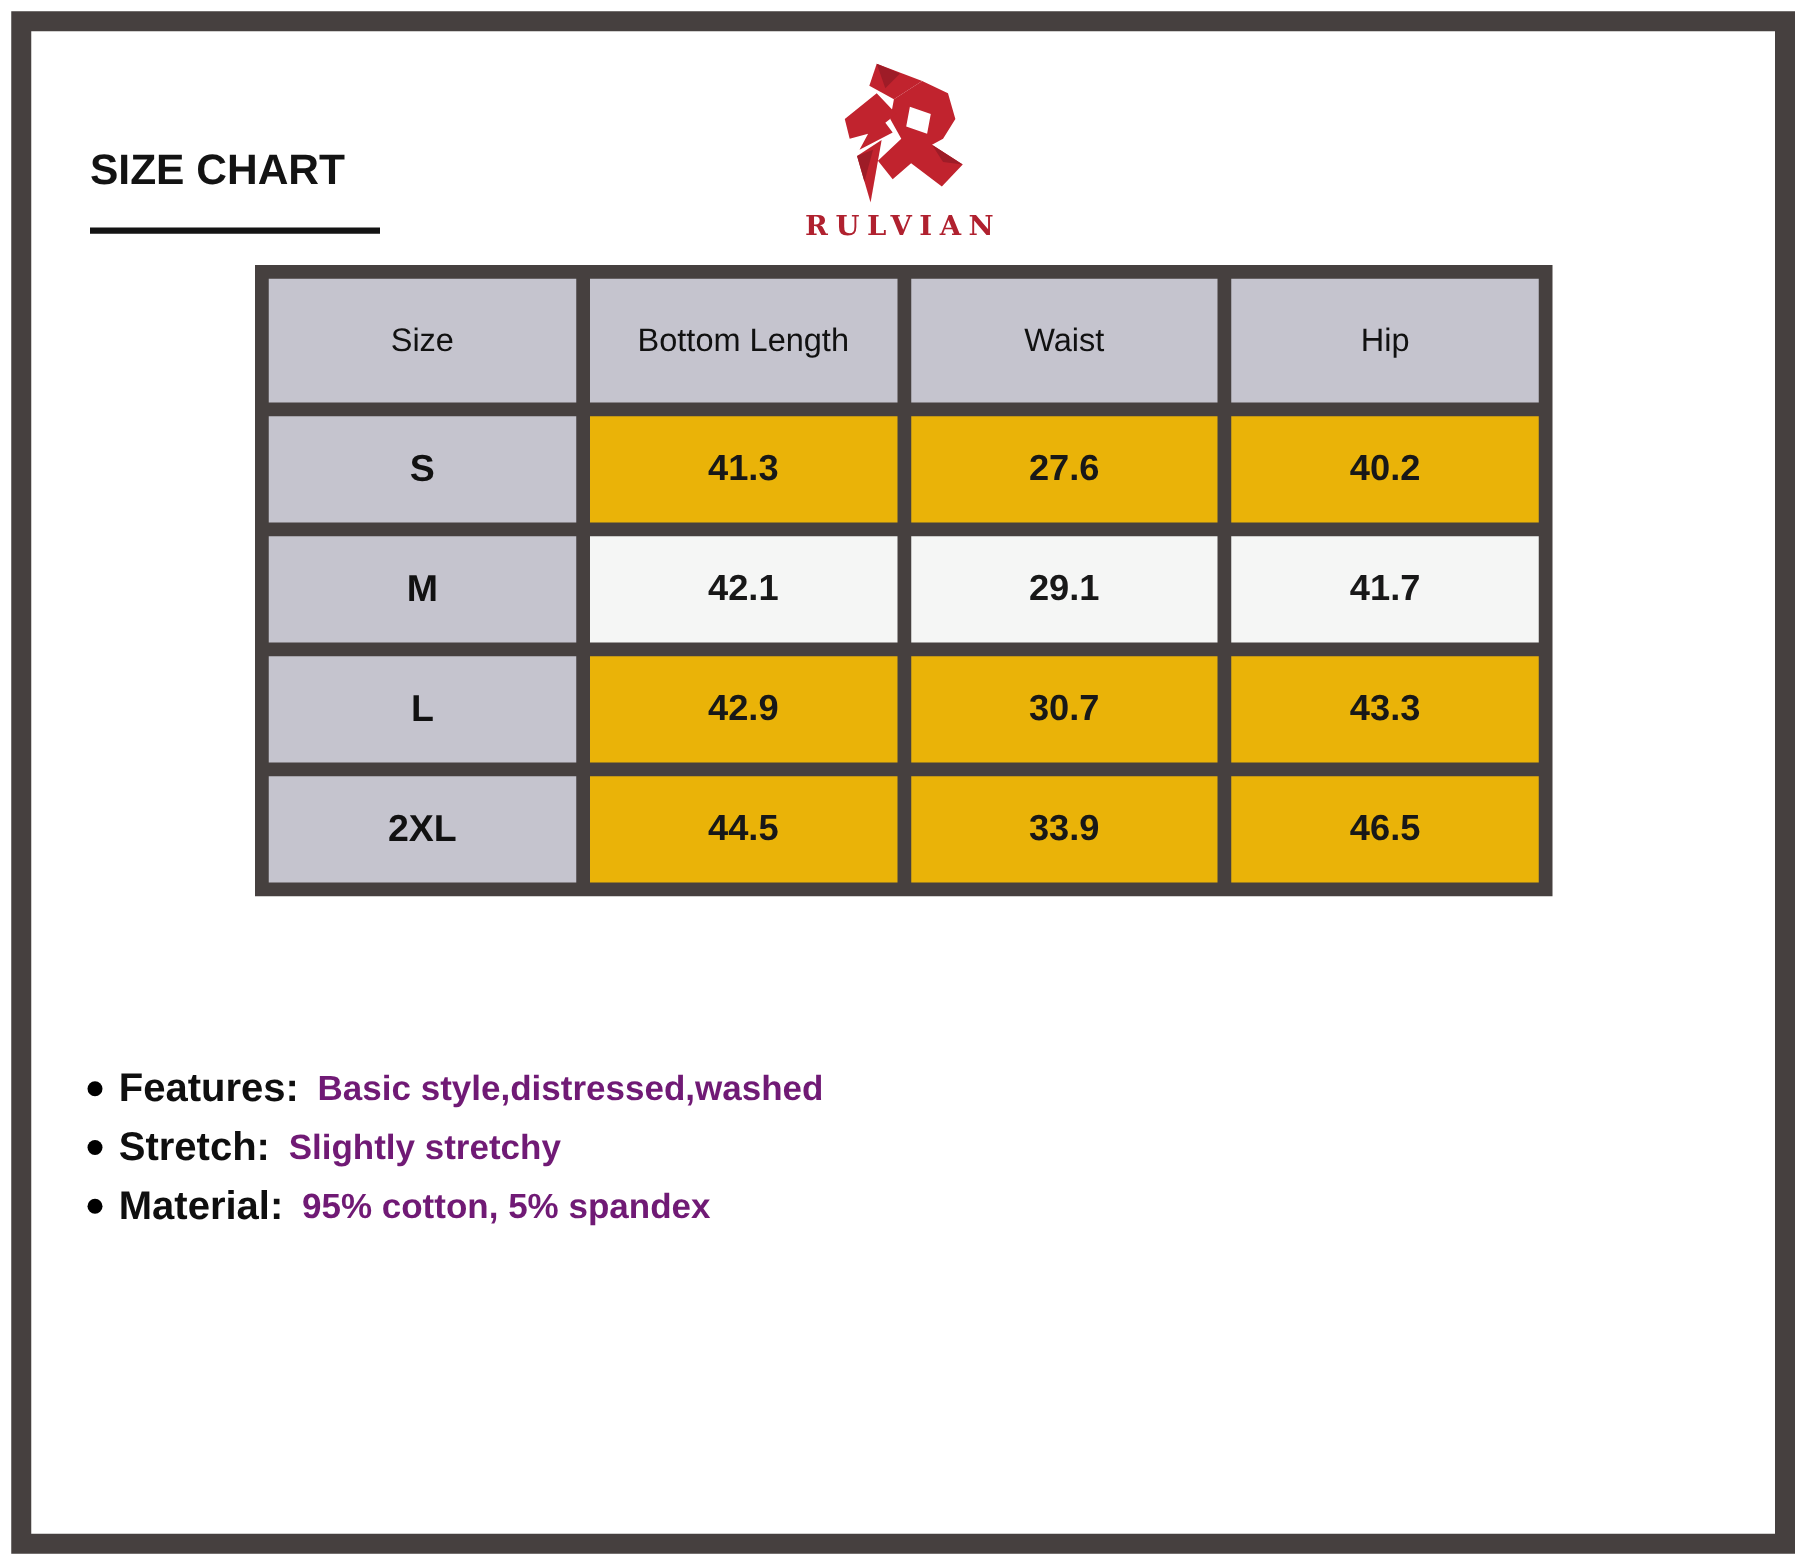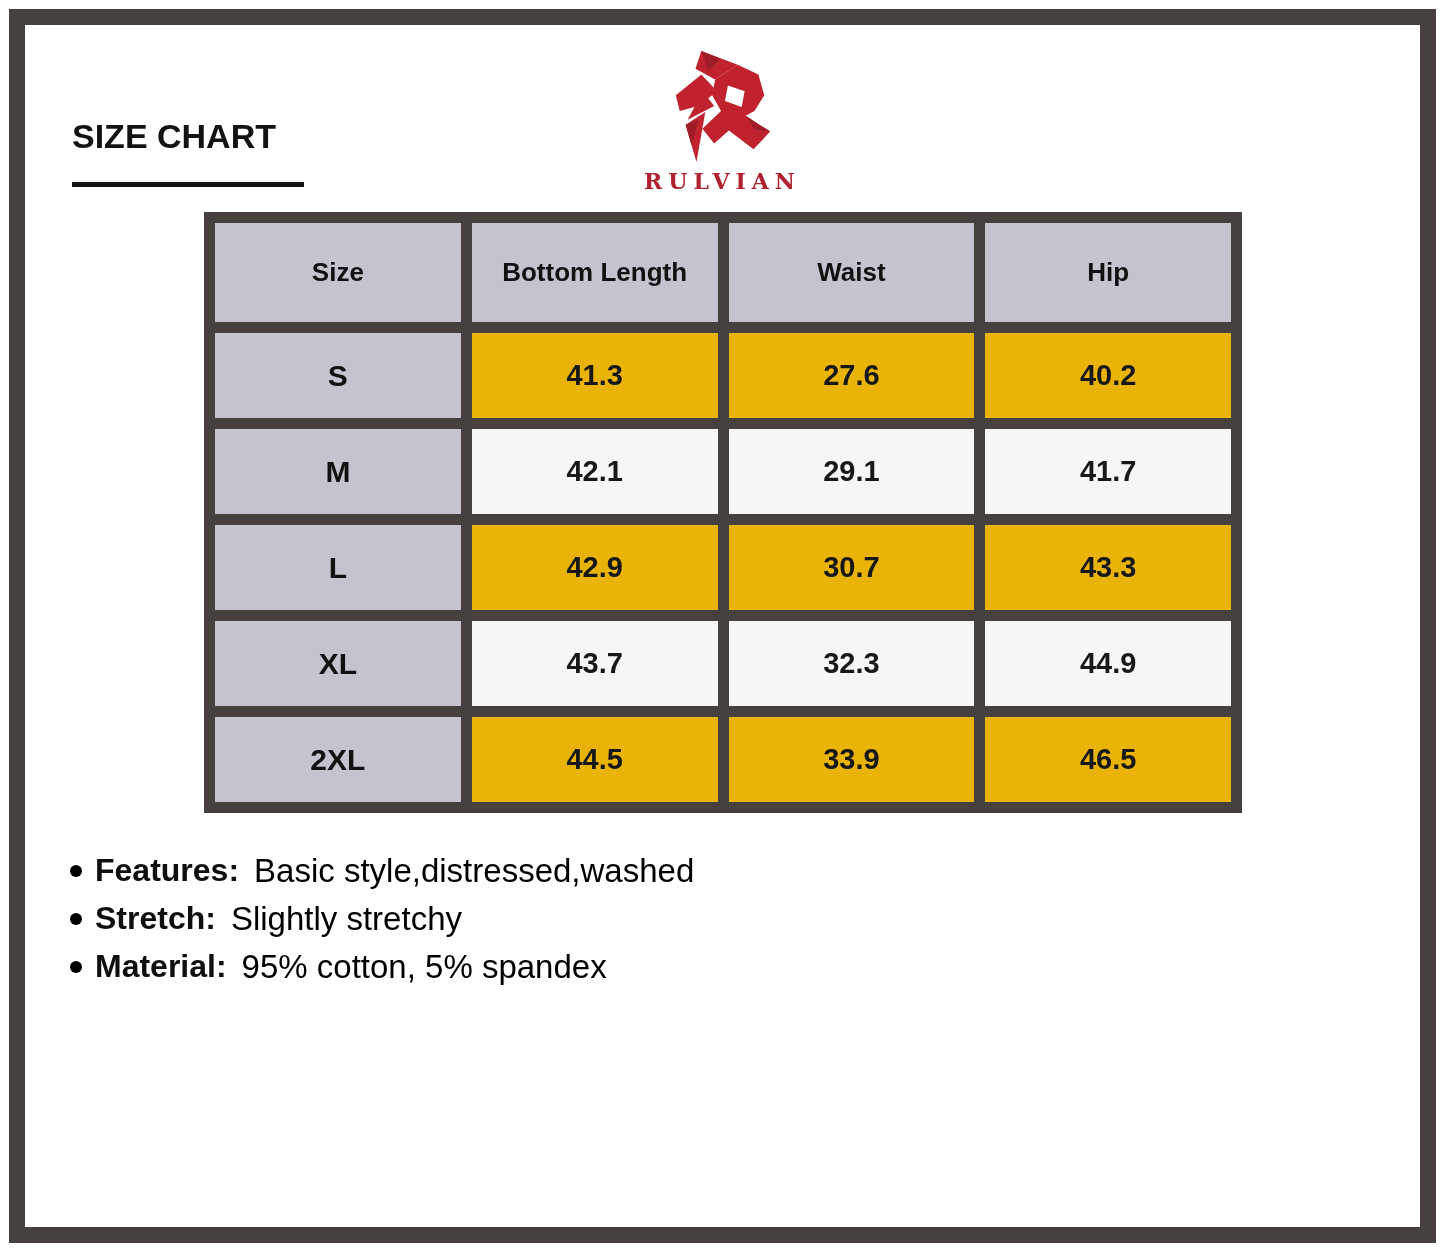--- a/index.html
+++ b/index.html
@@ -34,35 +34,35 @@
   }
 
   table.size-table{
     position:absolute;left:204px;top:212px;width:1038px;
     border-collapse:separate;border-spacing:11px;
     background:var(--table-grid);table-layout:fixed;
   }
   .size-table th,.size-table td{text-align:center;vertical-align:middle;padding:0;}
   .size-table thead th{
     height:99px;background:var(--header-cell-bg);
-    font-size:26px;font-weight:bold;color:#111;
+    font-size:26px;font-weight:normal;color:#111;
   }
   .size-table tbody th.size-cell{
     background:var(--header-cell-bg);font-size:30px;font-weight:bold;color:#111;
   }
   .size-table tbody td{
     height:85px;background:#eab308;font-size:29px;font-weight:bold;color:#181818;
   }
   .size-table tbody tr.alt td{background:var(--row-alt-bg);}
 
   ul.details{position:absolute;left:70px;top:852px;list-style:none;margin:0;padding:0;}
-  ul.details li{display:flex;align-items:flex-start;margin-bottom:10px;}
+  ul.details li{display:flex;align-items:center;margin-bottom:10px;}
   .dot{width:12px;height:12px;border-radius:50%;background:#000;margin-right:13px;align-self:center;flex:none;}
   .detail-label{font-size:32px;line-height:37px;font-weight:bold;color:#0f0f0f;}
-  .detail-value{font-size:33px;font-weight:normal;color:#000000;margin-left:15px;}
+  .detail-value{font-size:28px;font-weight:bold;color:#701a75;margin-left:15px;}
 </style>
 </head>
 <body>
 
 <div class="frame"></div>
 
 <div class="title-block">
   <h1 class="page-title">SIZE CHART</h1>
   <div class="title-underline"></div>
 </div>
@@ -102,26 +102,20 @@
       <td>42.1</td>
       <td>29.1</td>
       <td>41.7</td>
     </tr>
     <tr>
       <th class="size-cell">L</th>
       <td>42.9</td>
       <td>30.7</td>
       <td>43.3</td>
     </tr>
-    <tr class="alt">
-      <th class="size-cell">XL</th>
-      <td>43.7</td>
-      <td>32.3</td>
-      <td>44.9</td>
-    </tr>
     <tr>
       <th class="size-cell">2XL</th>
       <td>44.5</td>
       <td>33.9</td>
       <td>46.5</td>
     </tr>
   </tbody>
 </table>
 
 <ul class="details">

